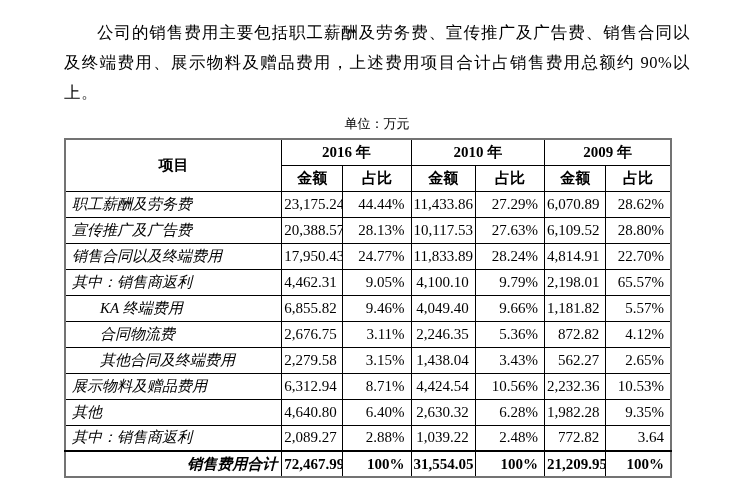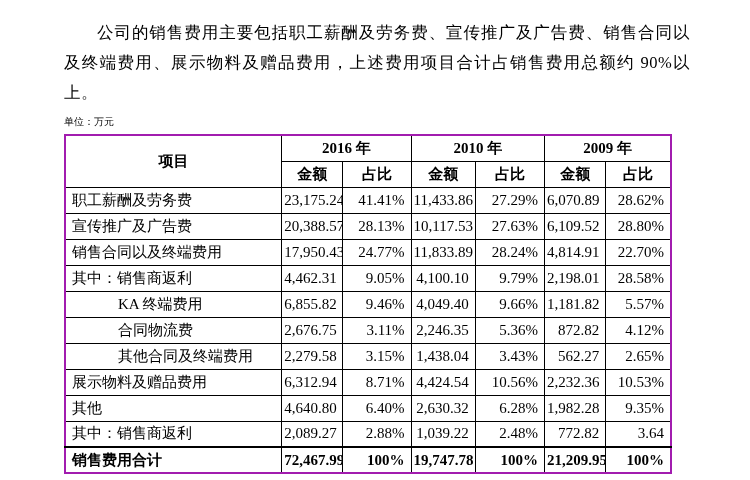--- a/index.html
+++ b/index.html
@@ -19,56 +19,58 @@
   .intro {
     width: 626px;
     font-size: 16.5px;
     line-height: 30px;
     text-indent: 2em;
     text-align: justify;
     letter-spacing: 0.5px;
   }
   .unit-label {
     width: 626px;
-    font-size: 10px;
-    text-align: left;
+    font-size: 13px;
+    text-align: center;
     margin: 7px 0 5px 0;
   }
   table.expense {
     border-collapse: collapse;
     table-layout: fixed;
     width: 608px;
-    border: 2px solid #a21caf;
+    border: 2px solid #737373;
   }
   table.expense th, table.expense td {
     border: 1px solid #000;
     font-size: 15px;
     height: 26px;
     overflow: hidden;
     white-space: nowrap;
   }
   table.expense th {
     font-weight: bold;
     text-align: center;
     padding: 2px 2px;
   }
   td.item-cell {
     text-align: left;
     padding: 2px 4px 2px 6px;
+    font-style: italic;
   }
   td.item-cell.indent {
-    padding-left: 52px;
+    padding-left: 34px;
   }
   td.num-cell {
     text-align: right;
     padding: 2px 6px 2px 2px;
   }
   tr.total-row td {
     font-weight: bold;
     border-top-width: 2px;
+    text-align: right;
   }
   .note {
     width: 626px;
     font-size: 15px;
     margin-top: 8px;
     letter-spacing: 0.5px;
   }
 </style>
 </head>
 <body>
@@ -102,21 +104,21 @@
         <th>金额</th>
         <th>占比</th>
         <th>金额</th>
         <th>占比</th>
       </tr>
     </thead>
     <tbody>
         <tr>
           <td class="item-cell">职工薪酬及劳务费</td>
           <td class="num-cell">23,175.24</td>
-          <td class="num-cell">41.41%</td>
+          <td class="num-cell">44.44%</td>
           <td class="num-cell">11,433.86</td>
           <td class="num-cell">27.29%</td>
           <td class="num-cell">6,070.89</td>
           <td class="num-cell">28.62%</td>
         </tr>
         <tr>
           <td class="item-cell">宣传推广及广告费</td>
           <td class="num-cell">20,388.57</td>
           <td class="num-cell">28.13%</td>
           <td class="num-cell">10,117.53</td>
@@ -133,21 +135,21 @@
           <td class="num-cell">4,814.91</td>
           <td class="num-cell">22.70%</td>
         </tr>
         <tr>
           <td class="item-cell">其中：销售商返利</td>
           <td class="num-cell">4,462.31</td>
           <td class="num-cell">9.05%</td>
           <td class="num-cell">4,100.10</td>
           <td class="num-cell">9.79%</td>
           <td class="num-cell">2,198.01</td>
-          <td class="num-cell">28.58%</td>
+          <td class="num-cell">65.57%</td>
         </tr>
         <tr>
           <td class="item-cell indent">KA 终端费用</td>
           <td class="num-cell">6,855.82</td>
           <td class="num-cell">9.46%</td>
           <td class="num-cell">4,049.40</td>
           <td class="num-cell">9.66%</td>
           <td class="num-cell">1,181.82</td>
           <td class="num-cell">5.57%</td>
         </tr>
@@ -193,21 +195,21 @@
           <td class="num-cell">2.88%</td>
           <td class="num-cell">1,039.22</td>
           <td class="num-cell">2.48%</td>
           <td class="num-cell">772.82</td>
           <td class="num-cell">3.64</td>
         </tr>
         <tr class="total-row">
           <td class="item-cell">销售费用合计</td>
           <td class="num-cell">72,467.99</td>
           <td class="num-cell">100%</td>
-          <td class="num-cell">19,747.78</td>
+          <td class="num-cell">31,554.05</td>
           <td class="num-cell">100%</td>
           <td class="num-cell">21,209.95</td>
           <td class="num-cell">100%</td>
         </tr>
       </tbody>
   </table>
 
   <div class="note">注：KA 终端费用包括条码费、海报费、堆头费等。</div>
 
 </div>

